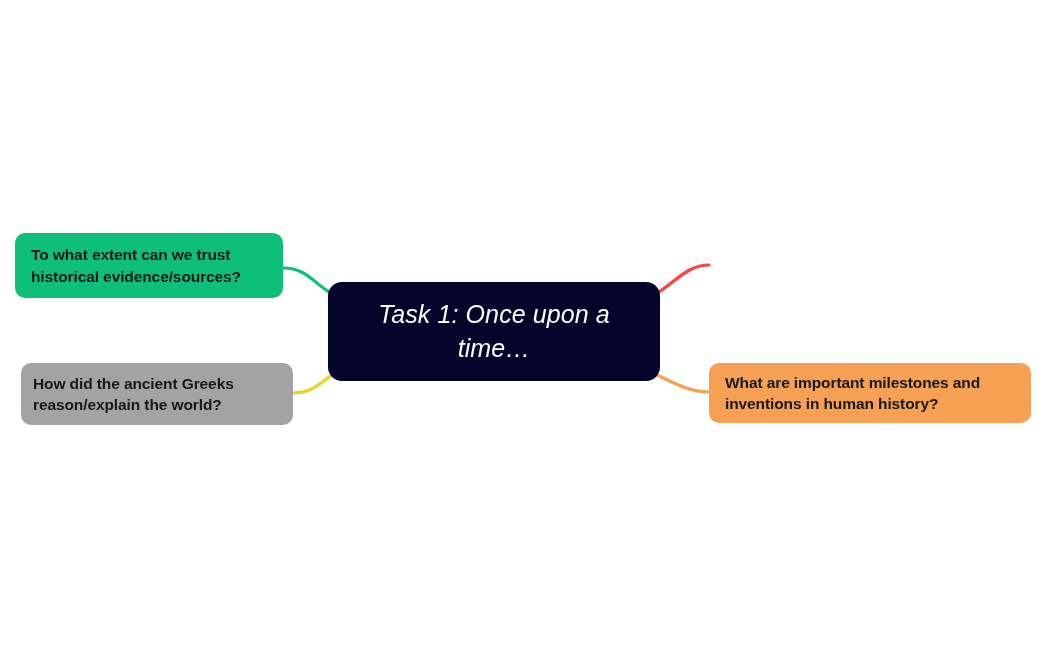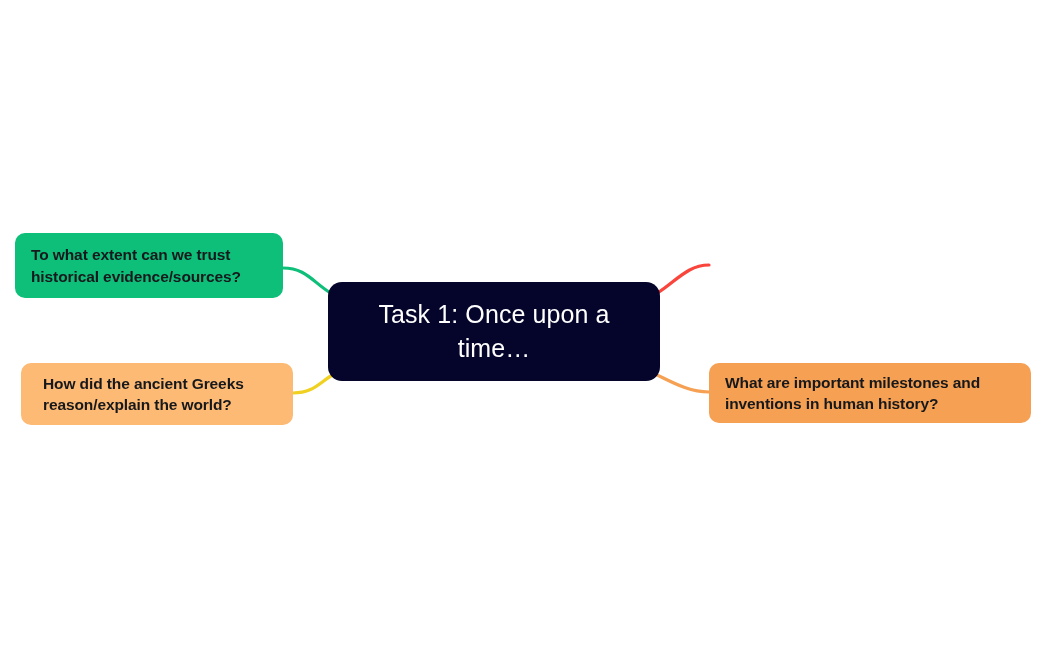--- a/index.html
+++ b/index.html
@@ -50,20 +50,21 @@
   #node-root {
     left: 328px;
     top: 282px;
     width: 332px;
     height: 99px;
     background: #05052b;
     border-radius: 14px;
     justify-content: center;
     text-align: center;
     padding: 6px 18px;
+    font-style: italic;
   }
   #node-root .node-text {
     color: #ffffff;
     font-size: 25px;
     line-height: 1.33;
     font-weight: 400;
     letter-spacing: 0.1px;
   }
 
   
@@ -83,22 +84,22 @@
     padding: 6px 16px;
     justify-content: center;
   }
   #node-evidence .node-text { color: #16181c; }
 
   #node-greeks {
     left: 21px;
     top: 363px;
     width: 272px;
     height: 62px;
-    background: #fdba74;
-    padding: 6px 22px;
+    background: #a3a3a3;
+    padding: 6px 12px;
   }
   #node-greeks .node-text { color: #16181c; }
 
   #node-brain {
     left: 709px;
     top: 226px;
     width: 304px;
     height: 79px;
     background: #f9453c;
     padding: 6px 16px;

